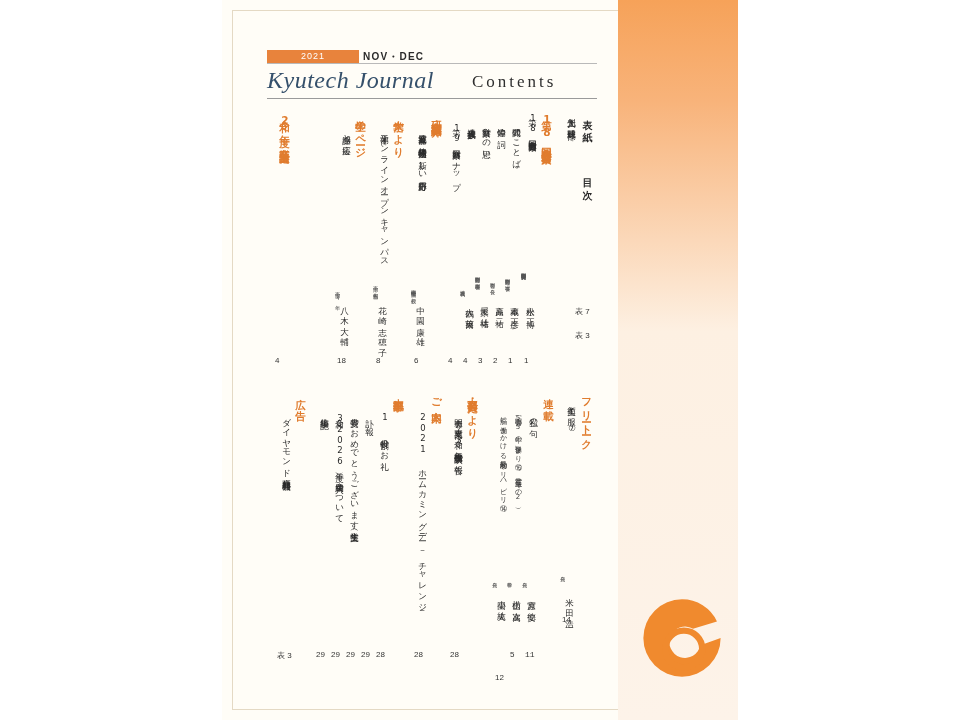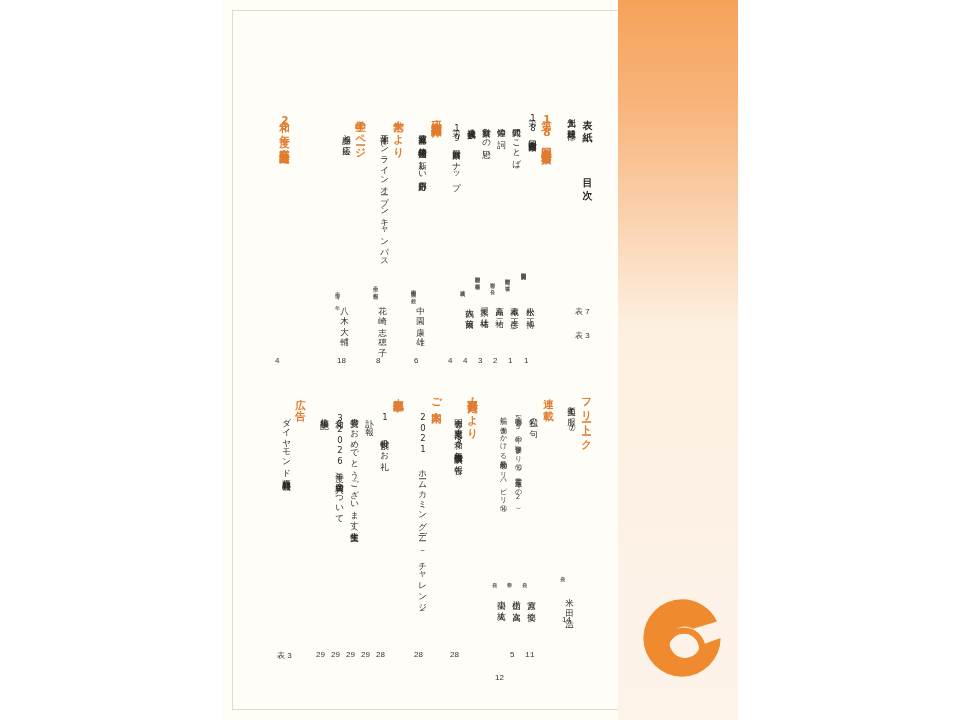--- a/index.html
+++ b/index.html
@@ -92,20 +92,28 @@
   }
 </style>
 </head>
 <body>
 
 <div class="page">
 
   <div class="sheet">
     <div class="sheet-inner"></div>
 
+    <div class="hdr">
+      <div class="year-box">2021</div>
+      <div class="monthline">NOV・DEC</div>
+      <div class="rule-under-year"></div>
+      <div class="title-kyutech">Kyutech Journal</div>
+      <div class="title-contents">Contents</div>
+      <div class="rule-under-title"></div>
+    </div>
 
     <div class="vcol sec-head-dark" style="left:358px;top:112px;">表　紙</div>
     <div class="vcol item" style="left:344px;top:112px;">九州工大　硬式野球部</div>
     <div class="pg" style="position:absolute;left:353px;top:330px;">表 3</div>
 
     <div class="vcol sec-head-dark" style="left:358px;top:170px;">目　次</div>
     <div class="pg" style="position:absolute;left:353px;top:306px;">表 7</div>
 
     <div class="vcol sec-head" style="left:318px;top:112px;">第18回明専会財団賞祭</div>
 

